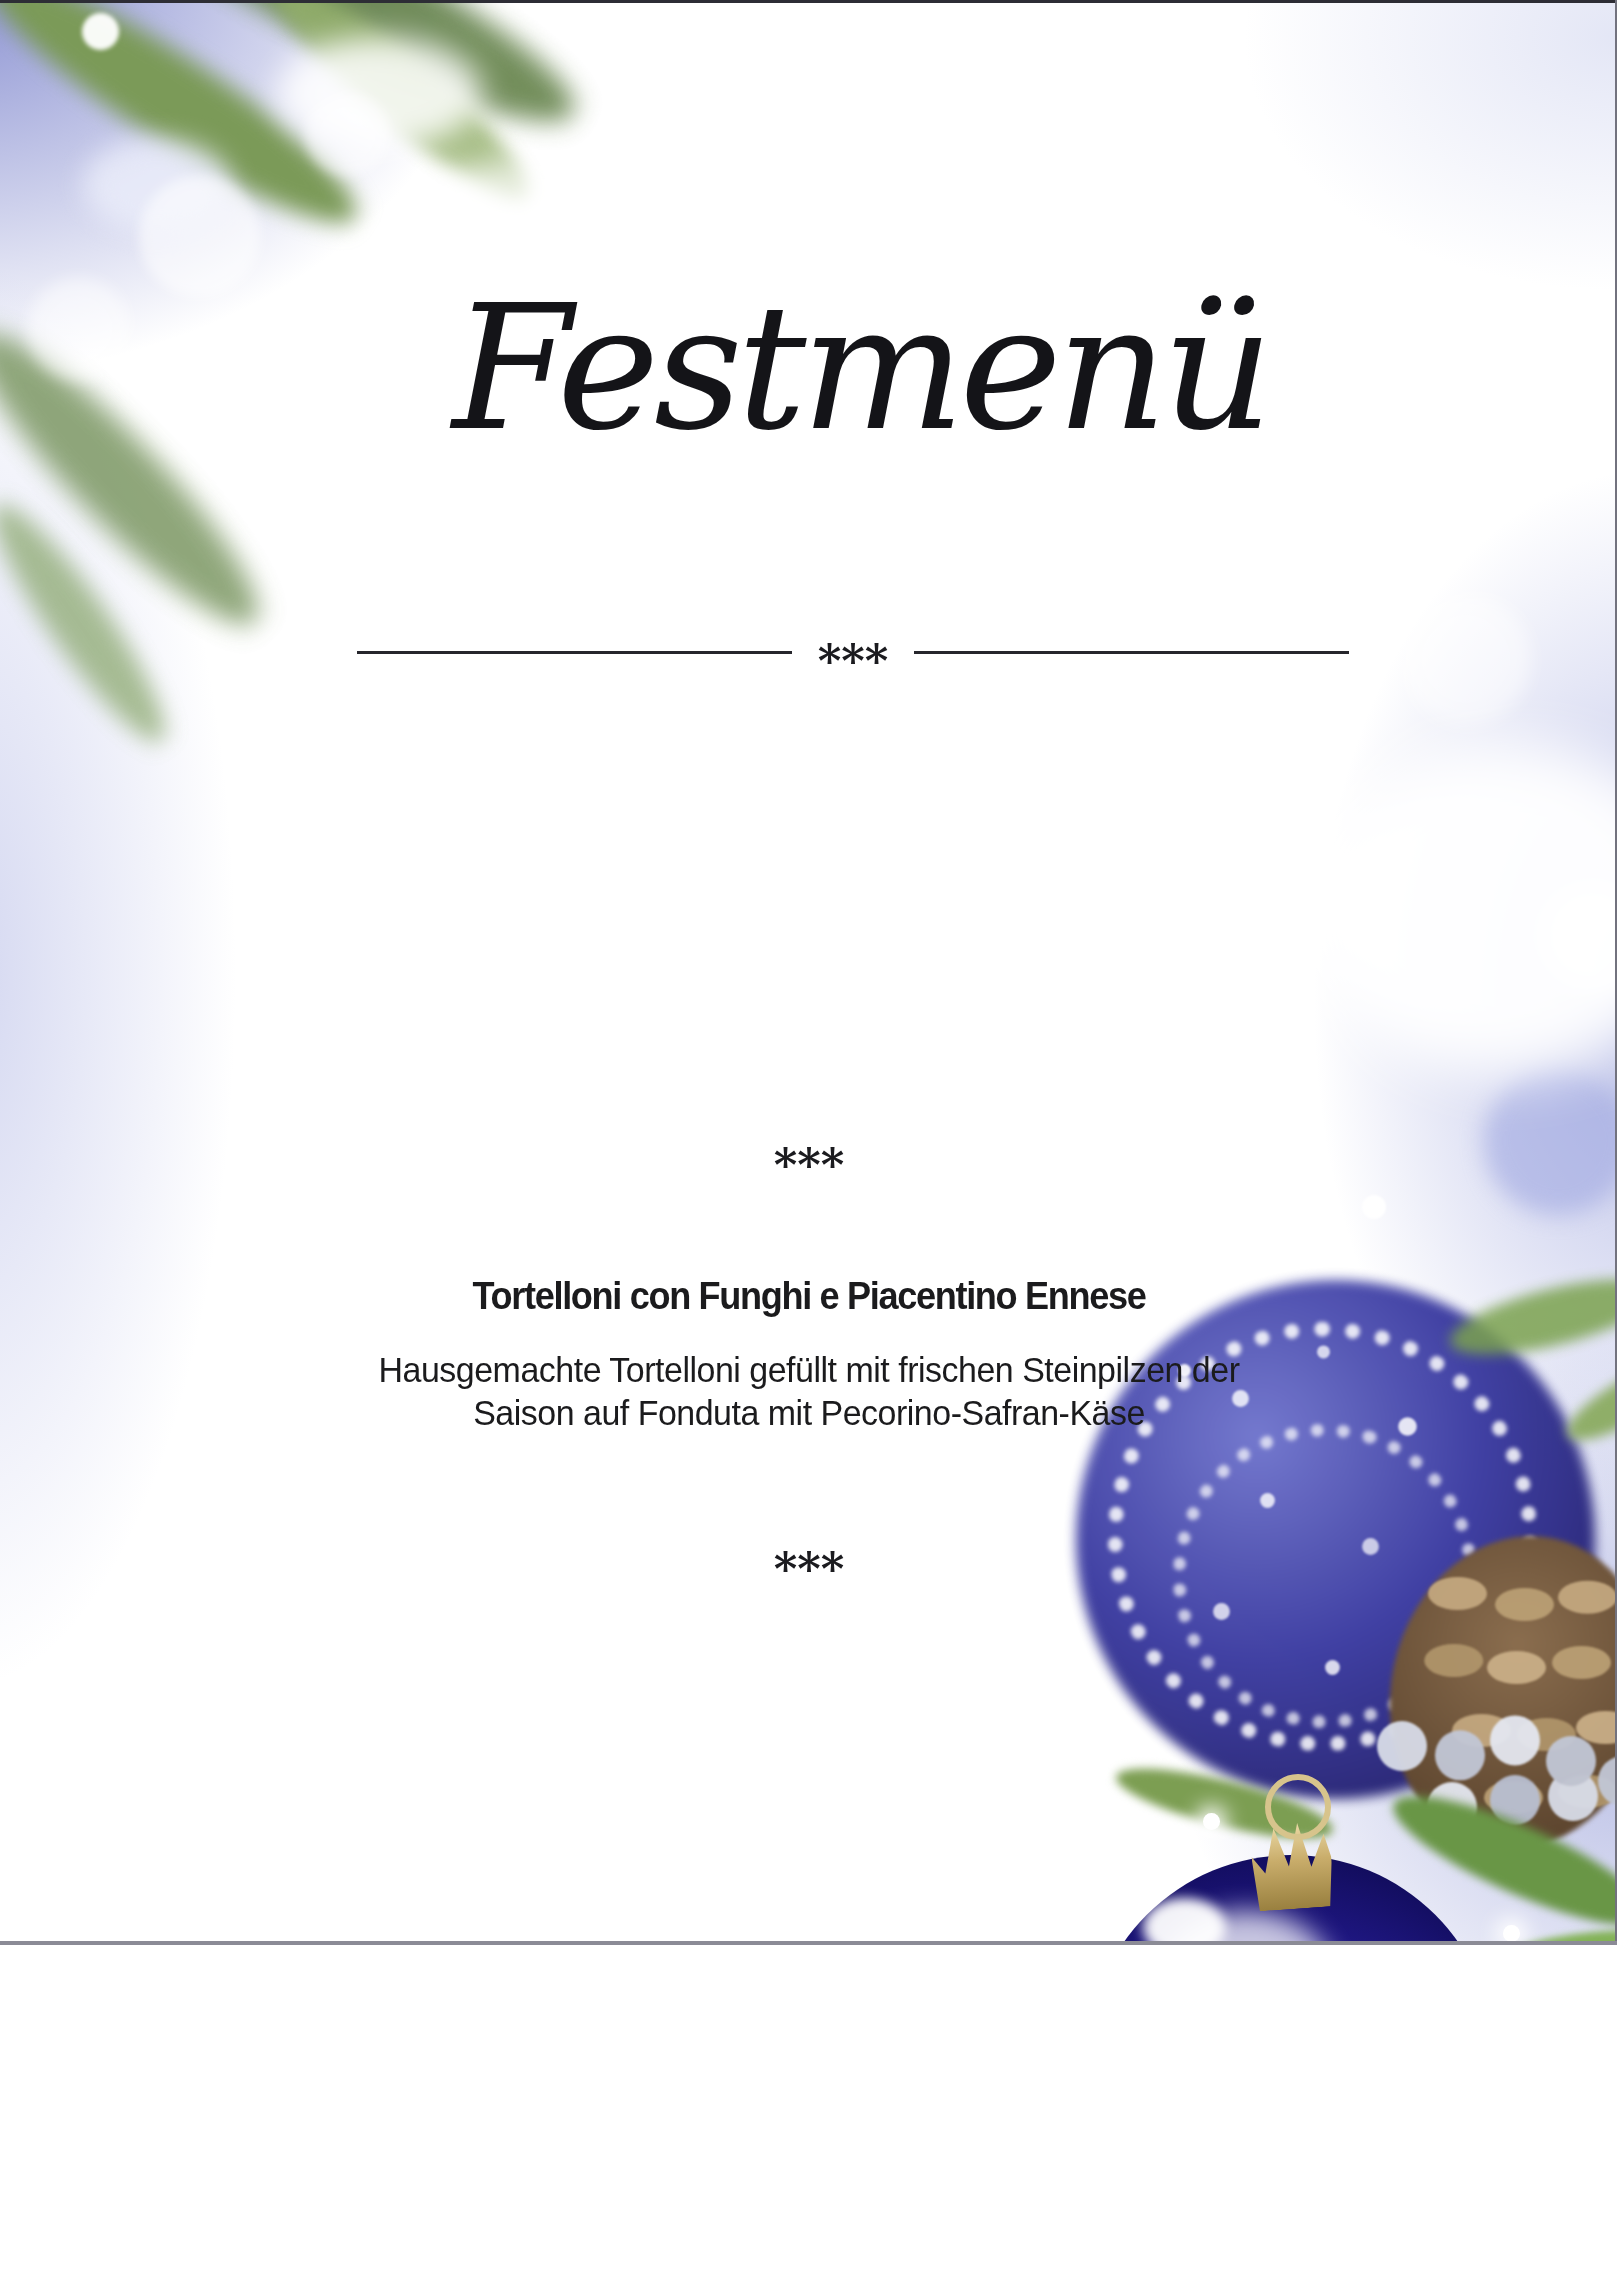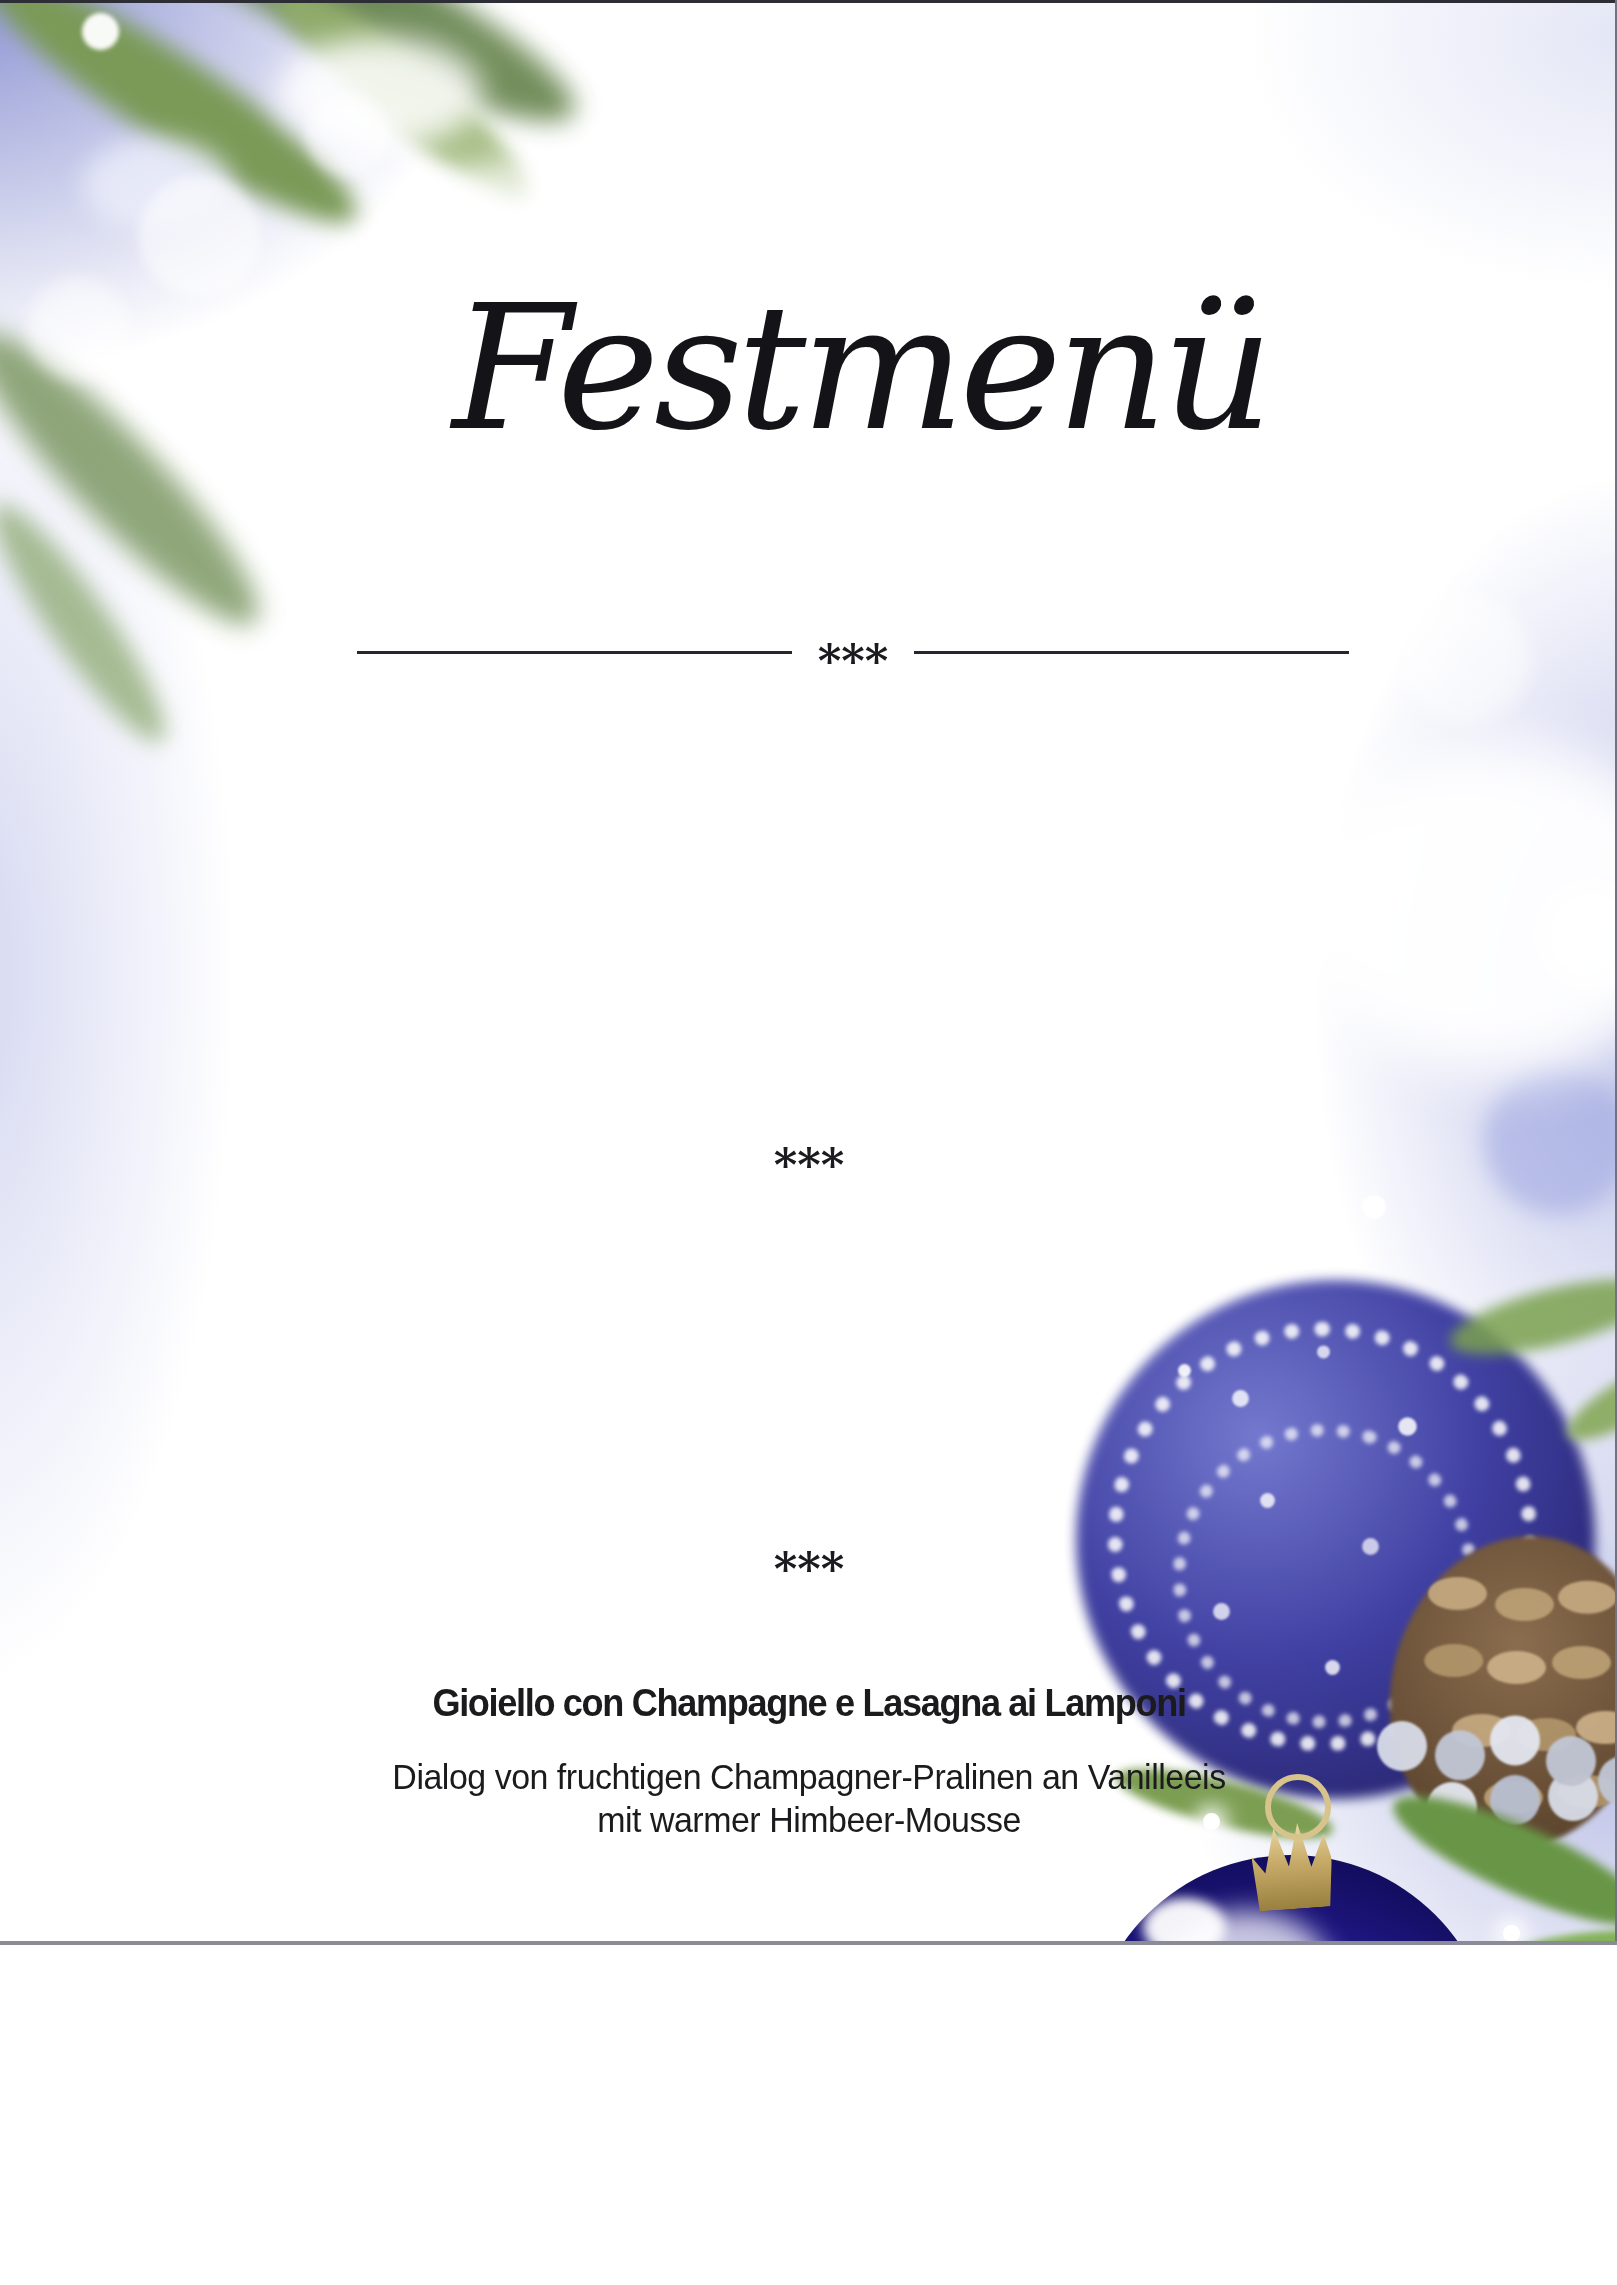--- a/index.html
+++ b/index.html
@@ -237,28 +237,28 @@
 
   <div class="divider">
     <span class="rule"></span>
     <span class="stars-divider">***</span>
     <span class="rule"></span>
   </div>
 
 
   <div class="stars-sep sep-a">***</div>
 
+  <section class="course course-2">
+    <h2>Tortelloni con Funghi e Piacentino Ennese</h2>
+    <p>Hausgemachte Tortelloni gefüllt mit frischen Steinpilzen der</p>
+    <p>Saison auf Fonduta mit Pecorino-Safran-Käse</p>
+  </section>
 
   <div class="stars-sep sep-b">***</div>
 
-  <section class="course course-3">
-    <h2>Gioiello con Champagne e Lasagna ai Lamponi</h2>
-    <p>Dialog von fruchtigen Champagner-Pralinen an Vanilleeis</p>
-    <p>mit warmer Himbeer-Mousse</p>
-  </section>
 
   <div class="brand-code">DP 034</div>
   <div class="brand-box">
     <span>sigel</span>
   </div>
 
   <div class="edge edge-top"></div>
   <div class="edge edge-right"></div>
   <div class="edge edge-bottom"></div>
 </div>

